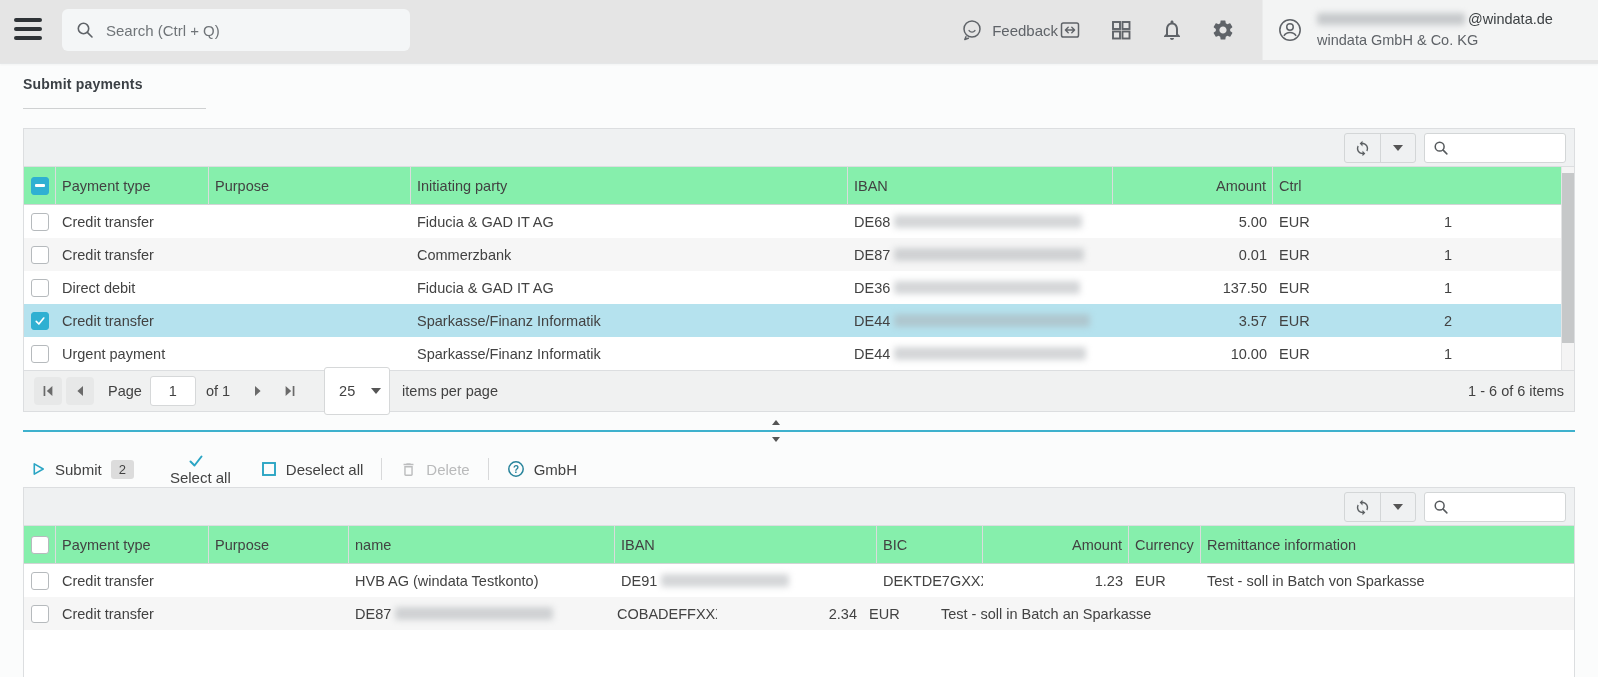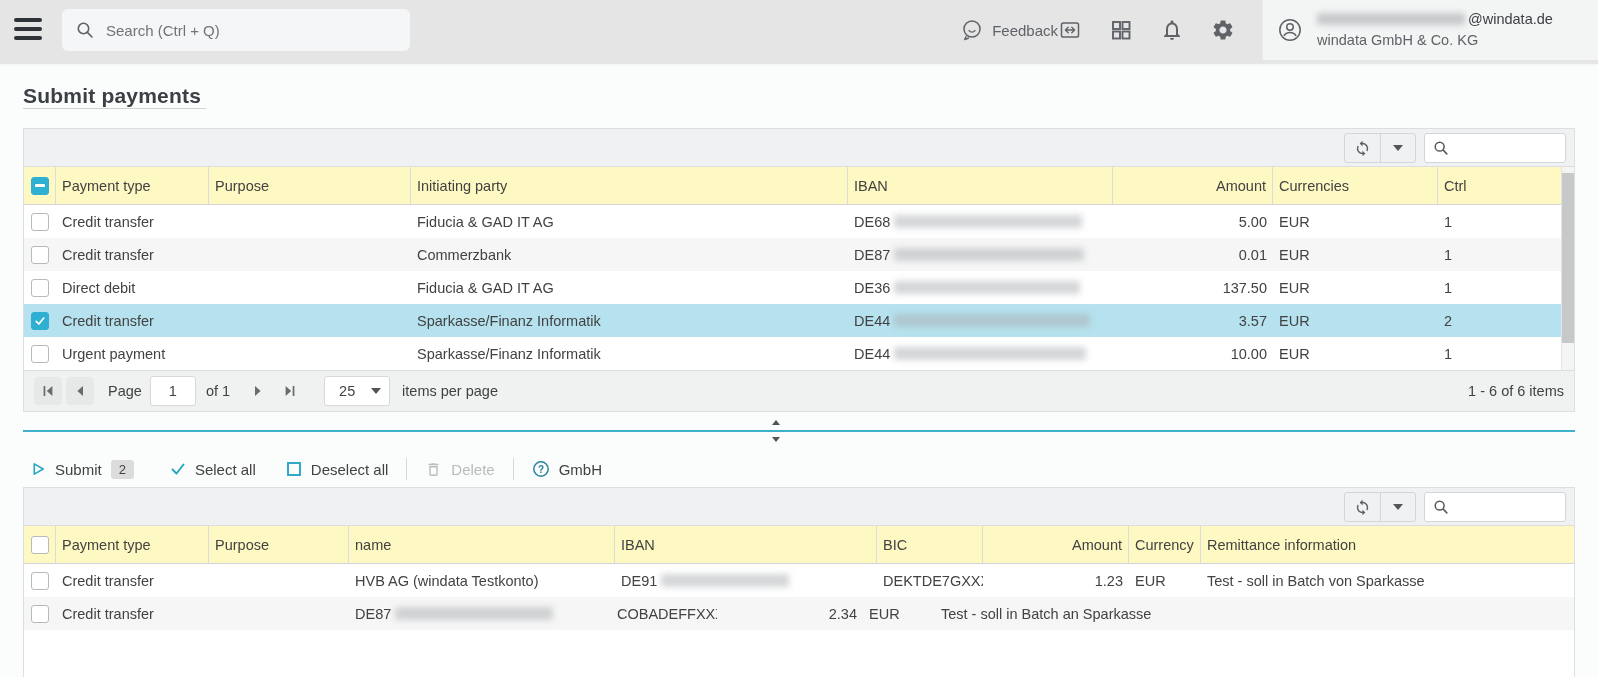--- a/index.html
+++ b/index.html
@@ -25,42 +25,42 @@
   .user-block { width:336px; height:60px; background:#f3f4f4; border-left:1px solid #ebecec;
                 display:flex; align-items:center; padding-left:14px; cursor:pointer; }
   .user-texts { margin-left:14px; line-height:1.45; }
   .user-line1 { font-size:14.5px; color:#3c4043; display:flex; align-items:center; }
   .user-line2 { font-size:14.5px; color:#5f6368; }
   .blur { display:inline-block; background:#a9adb1; opacity:.6; filter:blur(3px); border-radius:2px;
           height:12px; vertical-align:middle; }
   .blur-email { width:148px; margin-right:3px; }
 
   
-  .page-title { position:absolute; left:23px; top:84px; font-size:21px; font-weight:700;
+  .page-title { position:absolute; left:23px; top:76px; font-size:14px; font-weight:700;
                 letter-spacing:.2px; color:#3b4045; }
   .title-rule { position:absolute; left:23px; top:108px; width:183px; height:1px; background:#cfd1d2; }
 
   
   .grid { position:absolute; left:23px; width:1552px; background:#fff; border:1px solid #dcdee0; }
   .grid1 { top:128px; height:284px; }
   .grid2 { top:487px; height:190px; border-bottom:none; }
   .grid-toolbar { position:relative; height:38px; background:#eff1f2; border-bottom:1px solid #dcdee0; }
   .gt-controls { position:absolute; right:8px; top:4px; display:flex; align-items:center; }
   .split-btn { display:flex; height:30px; border:1px solid #d3d6d7; border-radius:3px; overflow:hidden; }
   .split-seg { width:35px; display:flex; align-items:center; justify-content:center; cursor:pointer;
                background:transparent; }
   .split-seg + .split-seg { border-left:1px solid #d3d6d7; }
   .caret { width:0; height:0; border-left:5px solid transparent; border-right:5px solid transparent;
            border-top:6px solid #555; }
   .gt-search { display:flex; align-items:center; width:142px; height:30px; margin-left:8px;
                background:#fff; border:1px solid #d3d6d7; border-radius:3px; padding:0 8px; }
   .gt-search input { border:none; outline:none; width:100px; margin-left:7px; font-size:14px;
                      font-family:"Liberation Sans",sans-serif; color:#444; background:transparent; }
 
-  .ghead { display:flex; height:38px; background:#fef9c3; border-bottom:1px solid #d2d4d5;
+  .ghead { display:flex; height:38px; background:#86efac; border-bottom:1px solid #d2d4d5;
            font-size:14.5px; color:#424242; }
   .ghead .cell { border-right:1px solid #dadcdd; cursor:pointer; }
   .ghead .cell:last-child { border-right:none; }
   .cell { padding:0 6px; white-space:nowrap; overflow:hidden; display:flex; align-items:center; }
   .cell.r { justify-content:flex-end; }
   .trow { display:flex; height:33px; font-size:14.5px; color:#424242; cursor:pointer; }
   .alt { background:#f6f6f6; }
   .sel { background:#b5e2ee; }
   .rows1 { margin-right:13px; }   
 
@@ -89,21 +89,21 @@
   .pager { display:flex; align-items:center; height:41px; background:#f0f1f1; border-top:1px solid #dcdee0;
            padding:0 10px; font-size:14.5px; color:#424242; }
   .pg-btn { width:28px; height:28px; display:flex; align-items:center; justify-content:center;
             border-radius:4px; cursor:pointer; margin-right:4px; }
   .pg-btn.dis { background:#e7e8e8; }
   .pg-label { margin:0 8px 0 10px; }
   .pg-input { width:46px; height:30px; border:1px solid #d6d8d9; border-radius:3px; text-align:center;
               font-size:14.5px; color:#424242; background:#fff; outline:none;
               font-family:"Liberation Sans",sans-serif; }
   .pg-of { margin:0 14px 0 10px; }
-  .pg-size { display:flex; align-items:center; justify-content:space-between; width:66px; height:30px;
+  .pg-size { display:flex; align-items:center; justify-content:space-between; width:66px; height:48px;
              border:1px solid #d6d8d9; border-radius:3px; background:#fff; padding:0 8px 0 14px;
              margin:0 12px 0 16px; cursor:pointer; }
   .pg-range { margin-left:auto; }
 
   
   .splitter-line { position:absolute; left:23px; top:430px; width:1552px; height:2px; background:#3eb1cd; }
   .splitter-handle { position:absolute; left:767px; top:420px; width:18px; height:22px; cursor:row-resize;
                      display:flex; flex-direction:column; align-items:center; justify-content:space-between; z-index:3; }
   .tri-up { width:0; height:0; border-left:4.5px solid transparent; border-right:4.5px solid transparent;
             border-bottom:5px solid #555; }
@@ -112,21 +112,21 @@
 
   
   .actionbar { position:absolute; left:23px; top:452px; height:34px; display:flex; align-items:center;
                padding-left:8px; font-size:15px; color:#424242; }
   .act { display:flex; align-items:center; cursor:pointer; }
   .act .ic { margin-right:9px; display:flex; align-items:center; }
   .badge { margin-left:9px; background:#dcdcdc; color:#424242; border-radius:3px; font-size:13px;
            padding:2px 8px; }
   .act-disabled { color:#b9babb; cursor:default; }
   .vdiv { width:1px; height:22px; background:#d8d9da; margin:0 18px; }
-  .mr36 { margin-right:36px; } .mr30 { margin-right:30px; }
+  .mr36 { margin-right:36px; } .mr30 { margin-right:30px;flex-direction:column; }
 </style>
 </head>
 <body>
 
 <div id="app">
 
   <div class="topbar">
     <div class="hamburger">
       <span></span>
         <span></span>
@@ -217,21 +217,20 @@
 
     <div class="ghead rows1">
       <div class="cell c-cb">
           <span class="cb cb-ind"></span>
         </div>
       <div class="cell t1c1">Payment type</div>
       <div class="cell t1c2">Purpose</div>
       <div class="cell t1c3">Initiating party</div>
       <div class="cell t1c4">IBAN</div>
       <div class="cell t1c5 r">Amount</div>
-      <div class="cell t1c6">Currencies</div>
       <div class="cell t1c7">Ctrl</div>
     </div>
 
     <div class="trow rows1">
       <div class="cell c-cb">
           <span class="cb"></span>
         </div>
       <div class="cell t1c1">Credit transfer</div>
       <div class="cell t1c2"></div>
       <div class="cell t1c3">Fiducia &amp; GAD IT AG</div>

